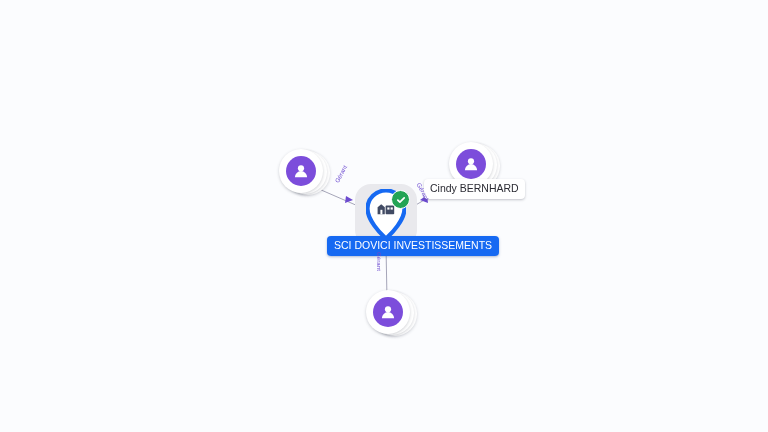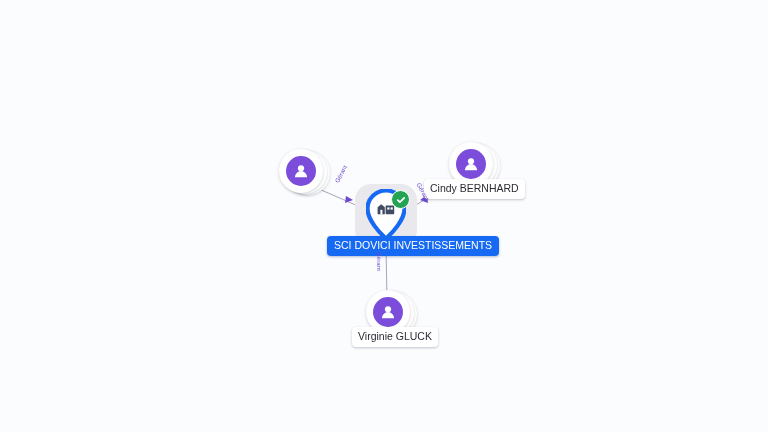--- a/index.html
+++ b/index.html
@@ -223,19 +223,18 @@
     <div class="person-stack-b"></div>
     <div class="person-disc">
       <div class="person-avatar">
         <svg width="18" height="18" viewBox="0 0 18 18">
           <circle cx="9" cy="6.3" r="3.1" fill="#ffffff"></circle>
           <path d="M2.9 15.2 a6.1 6.1 0 0 1 12.2 0 z" fill="#ffffff"></path>
         </svg>
       </div>
     </div>
   </div>
-  <div class="node-label" style="left:352px; top:327px;">Virginie GLUCK</div>
 
   <div class="edge-label" id="edge-label-haag">Gérant</div>
   <div class="edge-label" id="edge-label-bernhard">Gérant</div>
   <div class="edge-label" id="edge-label-gluck">Gérant</div>
 
 </div>
 
 </body></html>

